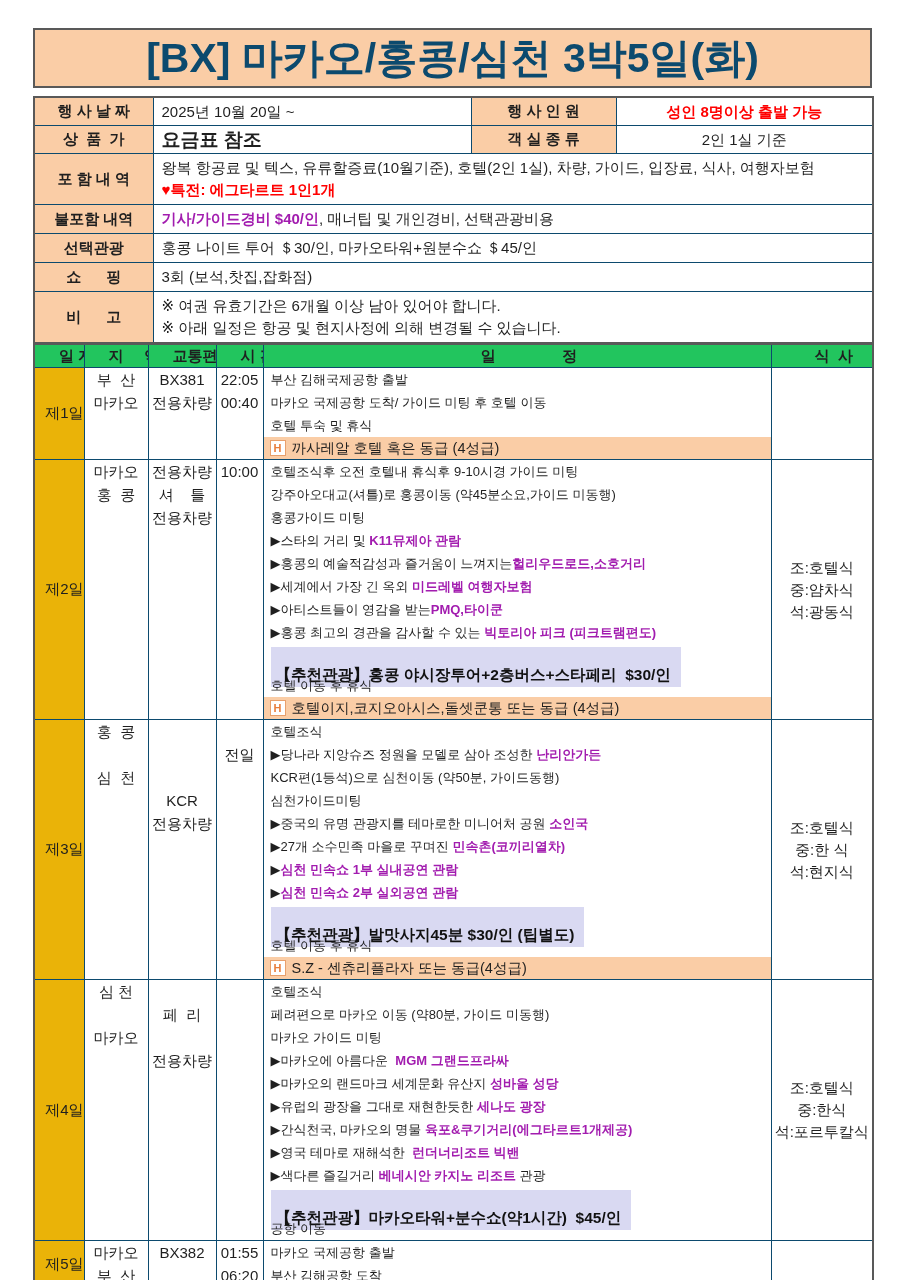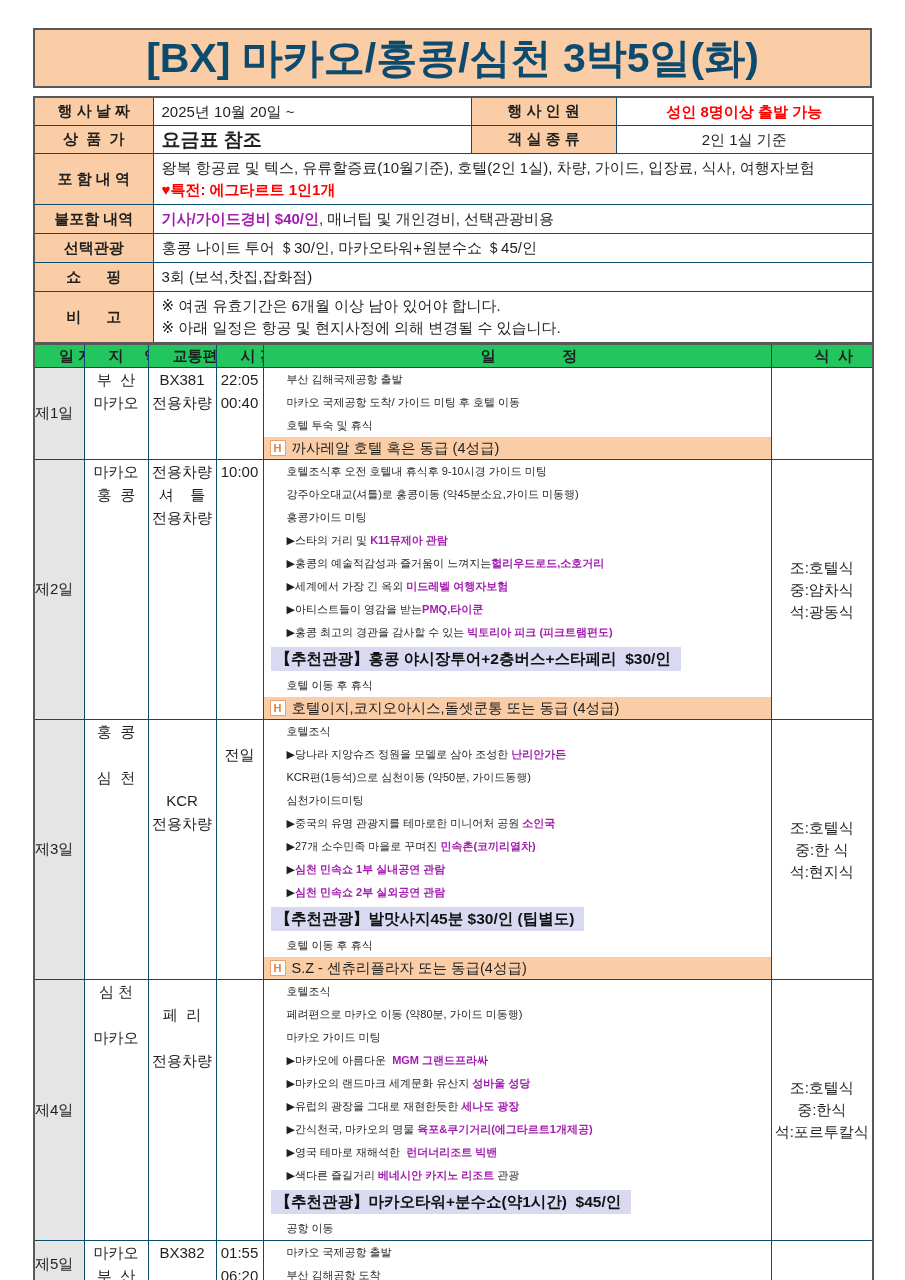--- a/index.html
+++ b/index.html
@@ -12,27 +12,27 @@
   table.sched{border:2px solid #595959;margin-top:-1px;}
   th,td{border:1px solid #0c4a6e;padding:0;vertical-align:top;overflow:hidden;}
   .lbl{background:#FACDA6;font-weight:bold;font-size:15px;text-align:center;vertical-align:middle;white-space:pre;}
   .ival{font-size:15px;padding:3px 8px;line-height:21px;vertical-align:middle;white-space:pre;margin-top:46px;}
   .ival.center{text-align:center;}
   .ival.big{font-size:19px;font-weight:bold;}
   .t-red{color:#FF0000;font-weight:bold;}
   .t-blue{color:#a21caf;font-weight:bold;}
   .iline{line-height:22px;white-space:pre;}
   .sched th{background:#22c55e;font-size:15px;font-weight:bold;height:22px;line-height:22px;white-space:pre;padding-left:24px;}
-  .c-day{background:#e5e5e5;text-align:left;vertical-align:middle;font-size:15px;white-space:pre;}
+  .c-day{background:#eab308;text-align:right;vertical-align:middle;font-size:15px;white-space:pre;}
   .line{height:23px;line-height:23px;font-size:15px;white-space:pre;}
   .c-reg .line,.c-tr .line,.c-time .line{text-align:center;}
-  .c-sched .line{padding-left:7px;font-size:11px;margin-left:16px;}
+  .c-sched .line{padding-left:7px;font-size:13px;}
   .hl-row{height:30px;padding:3px 0 3px 7px;box-sizing:border-box;}
   .hl{display:inline-block;background:#D9D9F2;height:24px;line-height:24px;font-size:15.5px;font-weight:bold;
-      padding:0 10px 0 5px;white-space:pre;color:#111;}
+      padding:16px 10px 0 5px;white-space:pre;color:#111;}
   .hotel{background:#FACDA6;height:22px;line-height:22px;font-size:14.5px;padding-left:6px;white-space:pre;}
   .h-ico{display:inline-block;width:14px;height:14px;line-height:14px;text-align:center;background:#fff;
          color:#E87E3C;border:1px solid #E8A06C;font-size:11px;font-weight:bold;margin-right:6px;vertical-align:1px;}
   .c-meal{vertical-align:middle;text-align:center;}
   .c-meal .line{height:22px;line-height:22px;}
 </style>
 </head>
 <body>
 
 <div class="page">

